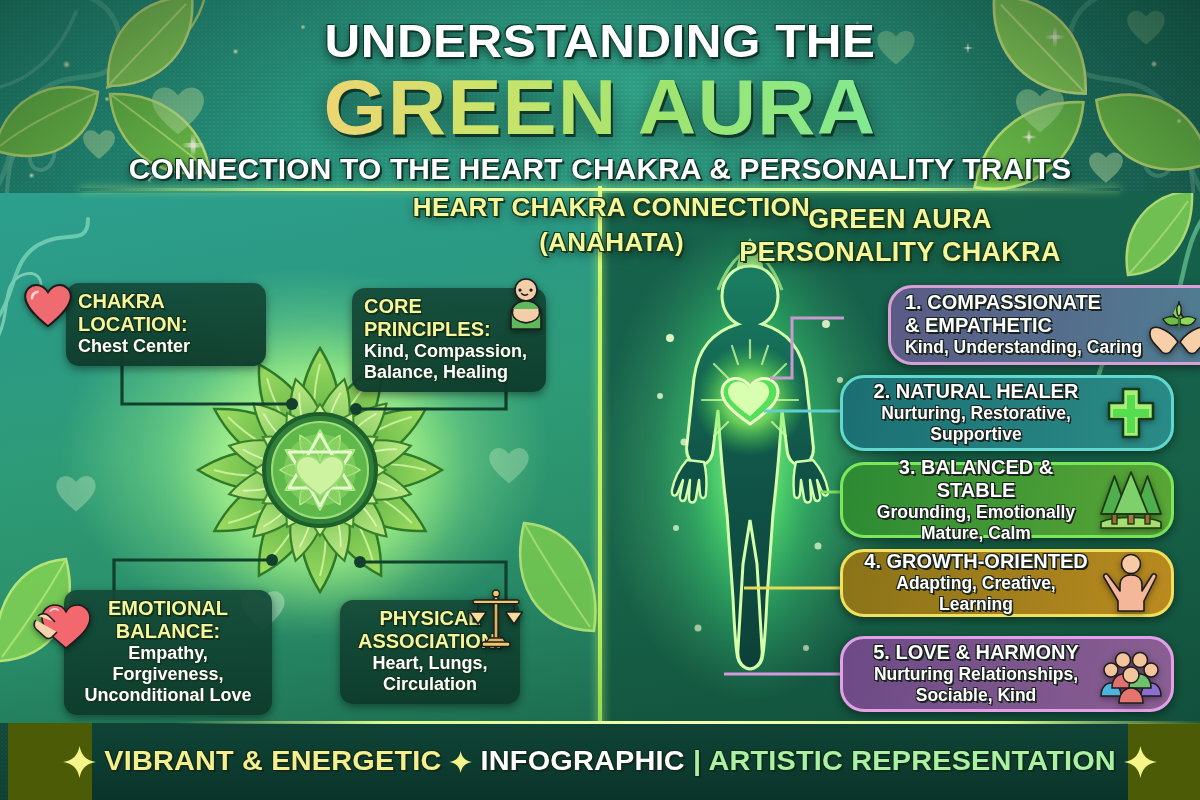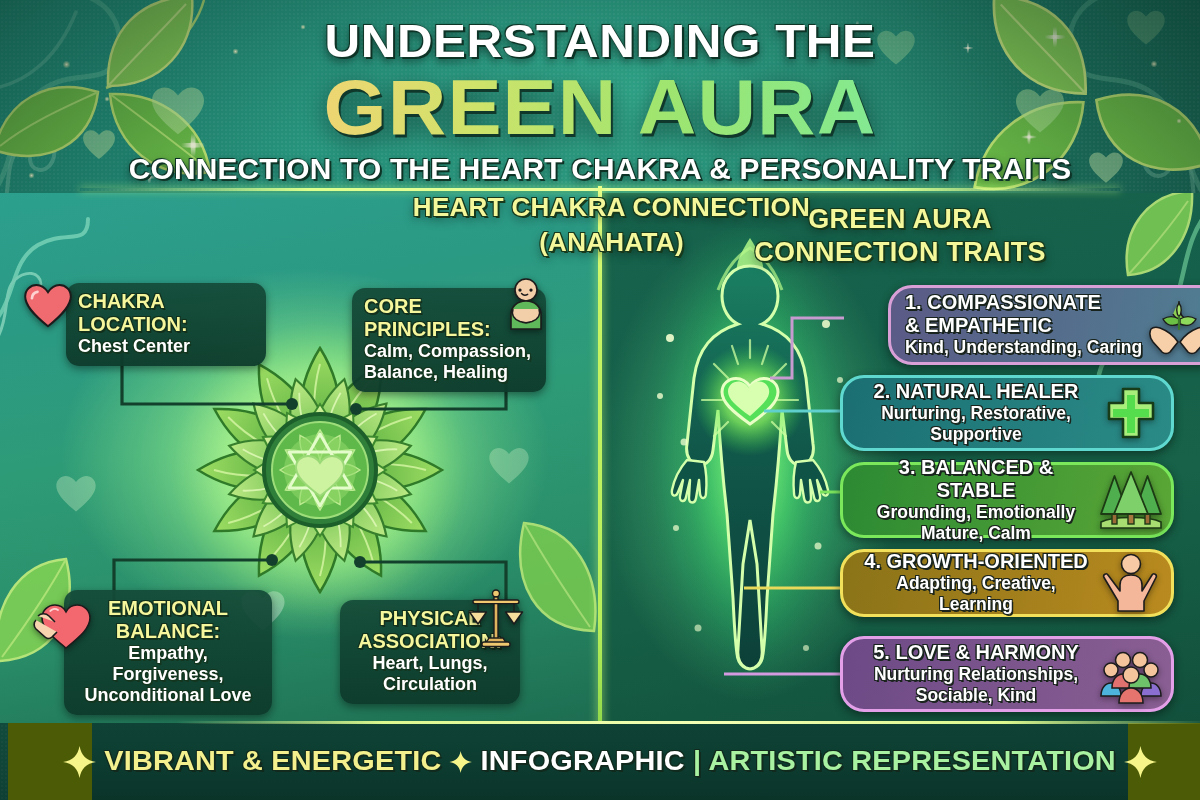--- a/index.html
+++ b/index.html
@@ -304,21 +304,21 @@
   </div>
 
   <div class="divider"></div>
 
   <div class="sect-title sect-left">
     <div>HEART CHAKRA CONNECTION</div>
     <div>(ANAHATA)</div>
   </div>
   <div class="sect-title sect-right">
     <div>GREEN AURA</div>
-    <div>CONNECTION TRAITS</div>
+    <div>PERSONALITY CHAKRA</div>
   </div>
 
   <div class="mandala">
     <svg viewBox="0 0 300 300">
       <defs>
         <radialGradient id="glowM" cx="50%" cy="50%" r="50%">
           <stop offset="0%" stop-color="#d9ffb0" stop-opacity=".95"></stop>
           <stop offset="60%" stop-color="#a9f27e" stop-opacity=".35"></stop>
           <stop offset="100%" stop-color="#7fd85a" stop-opacity="0"></stop>
         </radialGradient>
@@ -452,21 +452,21 @@
     <path d="M9 6.2c-2.2.4-3.6 2.1-3.7 4.3" stroke="#ffd2d2" stroke-width="1.8" fill="none" stroke-linecap="round"></path>
       </svg>
   </div>
   <div class="lcard" style="left:66px;top:283px;width:200px;">
     <div class="lt">CHAKRA LOCATION:</div>
     <div class="lb">Chest Center</div>
   </div>
 
   <div class="lcard" style="left:352px;top:288px;width:194px;">
     <div class="lt">CORE PRINCIPLES:</div>
-    <div class="lb">Calm, Compassion,</div>
+    <div class="lb">Kind, Compassion,</div>
     <div class="lb">Balance, Healing</div>
   </div>
   <div class="ico" style="left:496px;top:277px;width:56px;height:60px;">
     <svg viewBox="0 0 56 60">
       <circle cx="30" cy="13" r="11" fill="#f2cfa8" stroke="#1c1c1c" stroke-width="1.6"></circle>
       <path d="M24 11.5a1.6 1.6 0 1 0 .01 0M35 11.5a1.6 1.6 0 1 0 .01 0" fill="#1c1c1c"></path>
       <path d="M25.5 16.5c1.4 1.6 4 2.2 6.2.8" stroke="#1c1c1c" stroke-width="1.4" fill="none" stroke-linecap="round"></path>
       <path d="M30 24c9 0 15 5.6 15 13.5V52H15V37.5C15 29.6 21 24 30 24Z" fill="#5fb85a" stroke="#1c1c1c" stroke-width="1.6"></path>
       <path d="M17 32c-2 6 1.5 10.5 7 12.5l6 1.5 6-1.5c5.5-2 9-6.5 7-12.5" fill="#f2cfa8" stroke="#1c1c1c" stroke-width="1.6"></path>
       <path d="M26 45.5h8" stroke="#1c1c1c" stroke-width="1.2" fill="none"></path>

